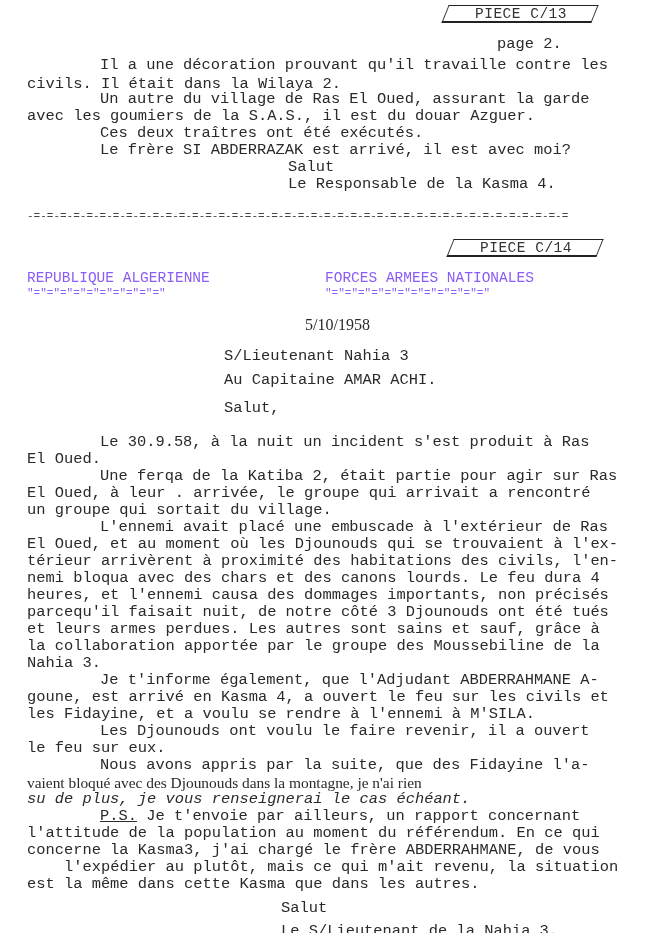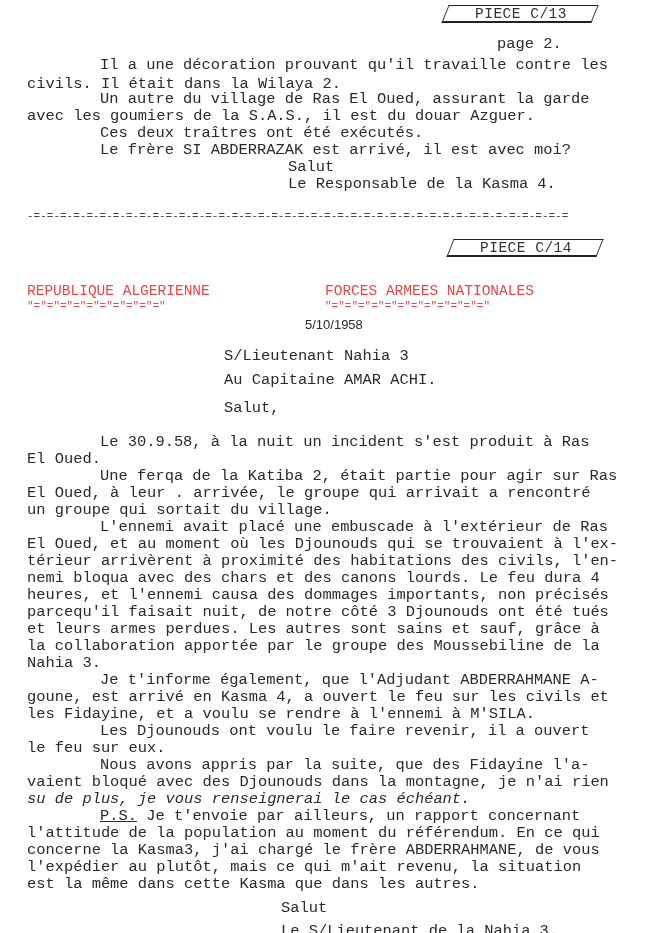--- a/index.html
+++ b/index.html
@@ -17,21 +17,21 @@
     position: absolute; left: 0; top: 0; width: 100%; height: 100%;
     border-top: 1.5px solid #222; border-bottom: 2.5px solid #222;
     transform: skewX(-22deg); box-sizing: border-box;
     border-left: 1.5px solid #333; border-right: 1.5px solid #333;
   }
   .piece .lbl { position: absolute; left: 30px; top: 0; letter-spacing: 0.5px; }
   .line { position: absolute; left: 27px; white-space: pre; }
   .ind { left: 100px; }
   .divider { position: absolute; left: 27px; top: 208px; font-size: 11px; letter-spacing: 0px; color: #444; white-space: pre; }
   .ul { text-decoration: underline; }
-  .faded { color: #ef4444; margin-top: 13px; }
+  .faded { color: #8b5cf6; }
 </style>
 </head>
 <body>
 
 <div class="piece" style="left:445px; top:5px;">
   <div class="box"></div>
   <span class="lbl">PIECE C/13</span>
 </div>
 
 <div class="abs" style="left:497px; top:36px;">page 2.</div>
@@ -54,21 +54,21 @@
   <span class="lbl">PIECE C/14</span>
 </div>
 
 <div>
   <div class="abs faded" style="left:27px; top:270px; font-size:14.5px;">REPUBLIQUE ALGERIENNE</div>
   <div class="abs faded" style="left:27px; top:285px; font-size:11px;">"="="="="="="="="="="</div>
   <div class="abs faded" style="left:325px; top:270px; font-size:14.5px;">FORCES ARMEES NATIONALES</div>
   <div class="abs faded" style="left:325px; top:285px; font-size:11px;">"="="="="="="="="="="="="</div>
 </div>
 
-<div class="abs" style="left:305px; top:316px; font-family:Liberation Sans, sans-serif; font-size:13px;">5/10/1958</div>
+<div class="abs" style="left:305px; top:316px; font-family:Liberation Serif, serif; font-size:16px;">5/10/1958</div>
 <div class="abs" style="left:224px; top:348px;">S/Lieutenant Nahia 3</div>
 <div class="abs" style="left:224px; top:372px;">Au Capitaine AMAR ACHI.</div>
 <div class="abs" style="left:224px; top:400px;">Salut,</div>
 
 <div>
   <div class="line ind" style="top:434px;font-family:Liberation Mono, monospace;">Le 30.9.58, à la nuit un incident s'est produit à Ras</div>
   <div class="line" style="top:451px;">El Oued.</div>
   <div class="line ind" style="top:468px;">Une ferqa de la Katiba 2, était partie pour agir sur Ras</div>
   <div class="line" style="top:485px;">El Oued, à leur . arrivée, le groupe qui arrivait a rencontré</div>
   <div class="line" style="top:502px;">un groupe qui sortait du village.</div>
@@ -80,23 +80,23 @@
   <div class="line" style="top:604px;">parcequ'il faisait nuit, de notre côté 3 Djounouds ont été tués</div>
   <div class="line" style="top:621px;">et leurs armes perdues. Les autres sont sains et sauf, grâce à</div>
   <div class="line" style="top:638px;">la collaboration apportée par le groupe des Moussebiline de la</div>
   <div class="line" style="top:655px;">Nahia 3.</div>
   <div class="line ind" style="top:672px;">Je t'informe également, que l'Adjudant ABDERRAHMANE A-</div>
   <div class="line" style="top:689px;">goune, est arrivé en Kasma 4, a ouvert le feu sur les civils et</div>
   <div class="line" style="top:706px;">les Fidayine, et a voulu se rendre à l'ennemi à M'SILA.</div>
   <div class="line ind" style="top:723px;">Les Djounouds ont voulu le faire revenir, il a ouvert</div>
   <div class="line" style="top:740px;">le feu sur eux.</div>
   <div class="line ind" style="top:757px;">Nous avons appris par la suite, que des Fidayine l'a-</div>
-  <div class="line" style="top:774px;">vaient bloqué avec des Djounouds dans la montagne, je n'ai rien</div>
+  <div class="line" style="top:774px;font-family:Liberation Serif, serif;">vaient bloqué avec des Djounouds dans la montagne, je n'ai rien</div>
   <div class="line" style="top:791px;font-style:italic;">su de plus, je vous renseignerai le cas échéant.</div>
   <div class="line ind" style="top:808px;"><span class="ul">P.S.</span> <span>Je t'envoie par ailleurs, un rapport concernant</span></div>
   <div class="line" style="top:825px;">l'attitude de la population au moment du référendum. En ce qui</div>
   <div class="line" style="top:842px;">concerne la Kasma3, j'ai chargé le frère ABDERRAHMANE, de vous</div>
-  <div class="line" style="top:859px;">l'expédier au plutôt, mais ce qui m'ait revenu, la situation</div>
+  <div class="line" style="top:859px;margin-left:37px;">l'expédier au plutôt, mais ce qui m'ait revenu, la situation</div>
   <div class="line" style="top:876px;">est la même dans cette Kasma que dans les autres.</div>
 </div>
 
 <div class="abs" style="left:281px; top:900px;">Salut</div>
 <div class="abs" style="left:281px; top:923px;">Le S/Lieutenant de la Nahia 3.</div>
 
 </body></html>

